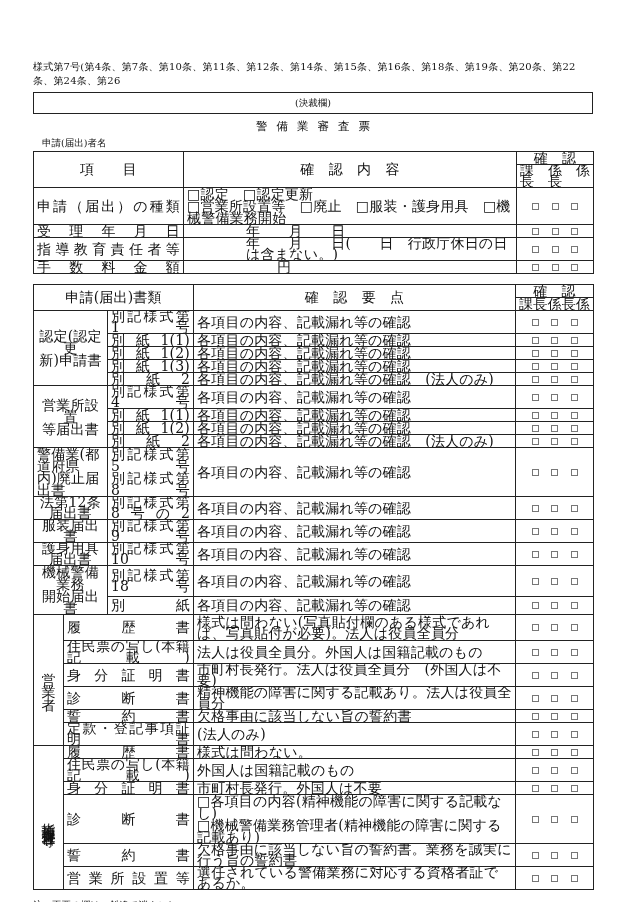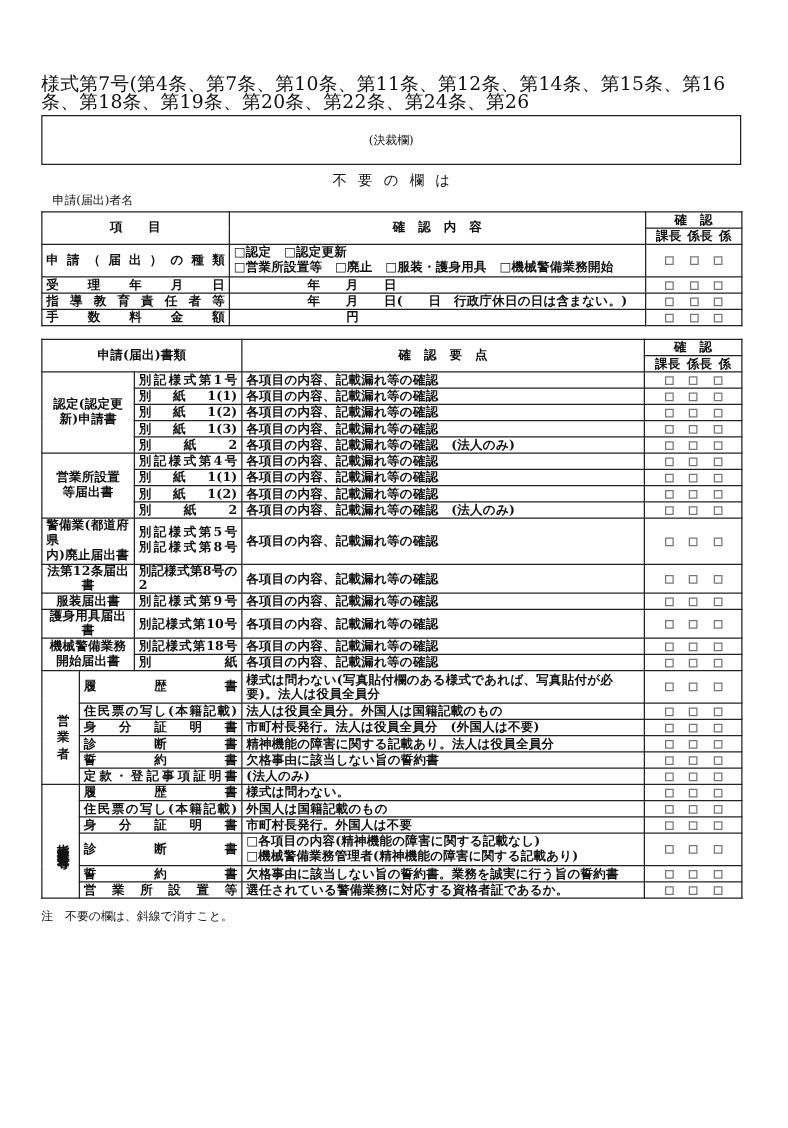--- a/index.html
+++ b/index.html
@@ -15,26 +15,26 @@
     height: 902px;
     background: #ffffff;
     overflow: hidden;
   }
   .content {
     position: absolute;
     left: 33px;
     top: 60px;
     width: 560px;
   }
-  .hdr { font-size: 15px; line-height: 14px; letter-spacing: 0.2px; }
+  .hdr { font-size: 10px; line-height: 14px; letter-spacing: 0.2px; }
   .hdr .indent { padding-left: 9px; }
   .approval-box {
     margin-top: 4px;
     border: 1px solid #222;
-    height: 40px;
+    height: 22px;
     display: flex; align-items: center; justify-content: center;
     font-size: 9.5px;
   }
   .doc-title {
     margin-top: 5px;
     text-align: center;
     font-size: 11.5px;
     letter-spacing: 9px;
     text-indent: 9px;
     line-height: 14px;
@@ -48,22 +48,21 @@
   }
   .meta-right { display: flex; padding-right: 4px; }
   .meta-right .yl { margin-left: 33px; }
   .meta-right .ml { margin-left: 38px; }
   .meta-right .dl { margin-left: 26px; }
 
   table.doc-table {
     width: 560px;
     border-collapse: collapse;
     table-layout: fixed;
-    font-size: 10px;
-    font-weight: bold;
+    font-size: 14px;
   }
   table.doc-table td {
     border: 1px solid #222;
     padding: 0 3px;
     height: 13px;
     line-height: 11px;
     overflow: hidden;
     vertical-align: middle;
     letter-spacing: 0.2px;
   }
@@ -103,21 +102,21 @@
   <div class="content">
 
     <div class="hdr">
       <div>様式第7号(第4条、第7条、第10条、第11条、第12条、第14条、第15条、第16条、第18条、第19条、第20条、第22条、第24条、第26</div>
     </div>
 
     <div class="approval-box">
       <span>(決裁欄)</span>
     </div>
 
-    <div class="doc-title">不要の欄は</div>
+    <div class="doc-title">警備業審査票</div>
 
     <div class="meta-row">
       <span>申請(届出)者名</span>
     </div>
 
     <table class="doc-table t1">
       <colgroup>
           <col style="width:150px">
           <col style="width:333px">
           <col style="width:77px">

